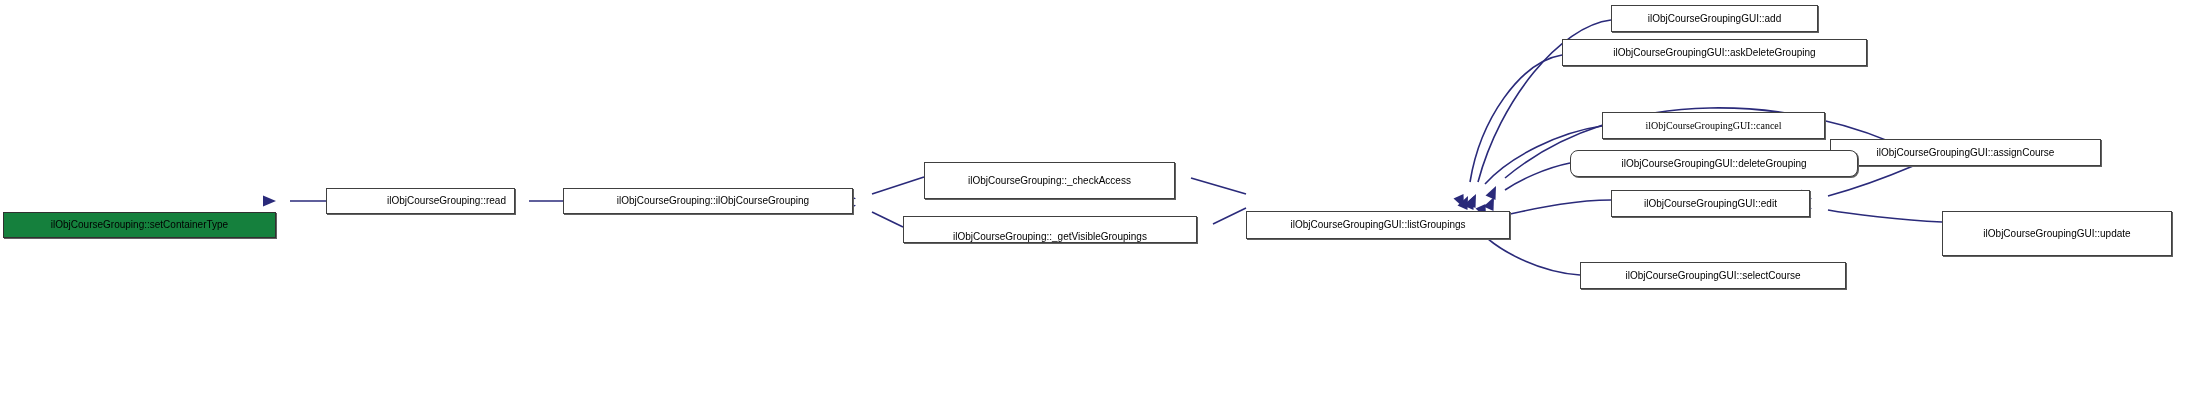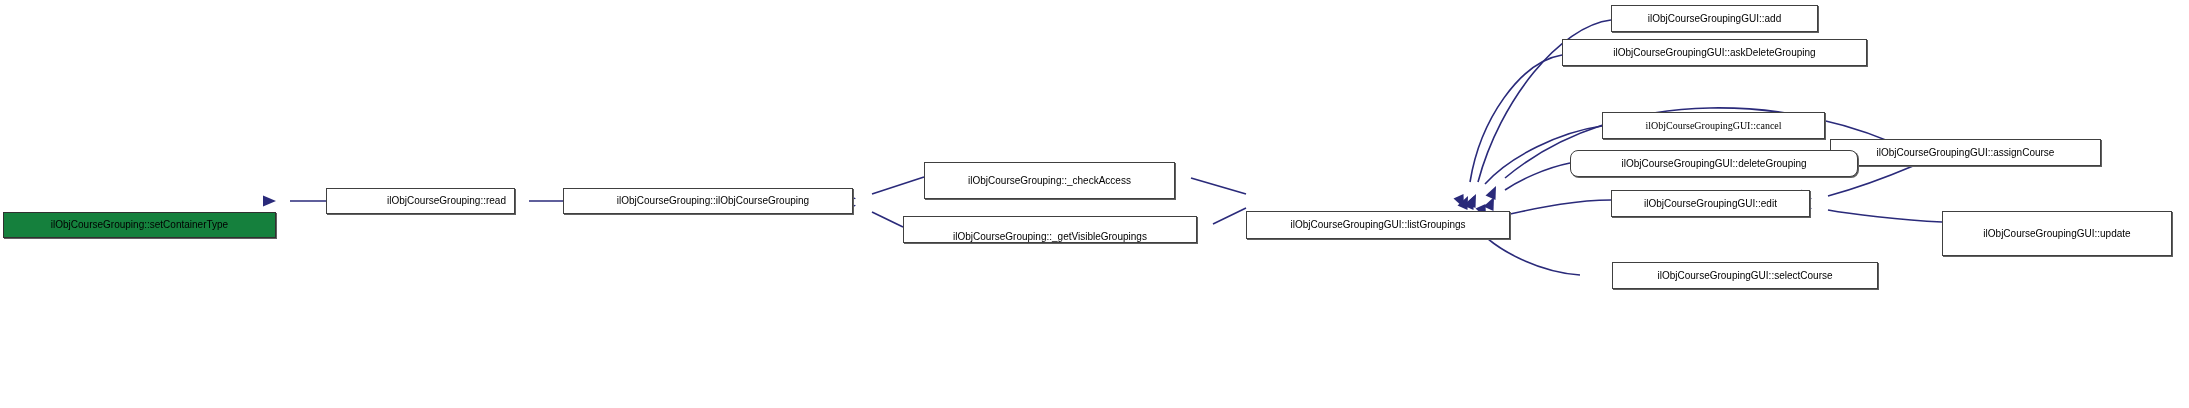--- a/index.html
+++ b/index.html
@@ -119,18 +119,18 @@
       </div>
       <div class="node" style="left: 1570px; top: 150px; width: 288px; height: 27px; border-radius: 8px;">
         <span class="node-label">ilObjCourseGroupingGUI::deleteGrouping</span>
       </div>
       <div class="node" style="left: 1611px; top: 190px; width: 199px; height: 27px;">
         <span class="node-label">ilObjCourseGroupingGUI::edit</span>
       </div>
       <div class="node" style="left: 1942px; top: 211px; width: 230px; height: 45px;">
         <span class="node-label">ilObjCourseGroupingGUI::update</span>
       </div>
-      <div class="node" style="left: 1580px; top: 262px; width: 266px; height: 27px; margin-left: 32px;">
+      <div class="node" style="left: 1580px; top: 262px; width: 266px; height: 27px;">
         <span class="node-label">ilObjCourseGroupingGUI::selectCourse</span>
       </div>
     </div>
 
 </div>
 
 </body></html>

